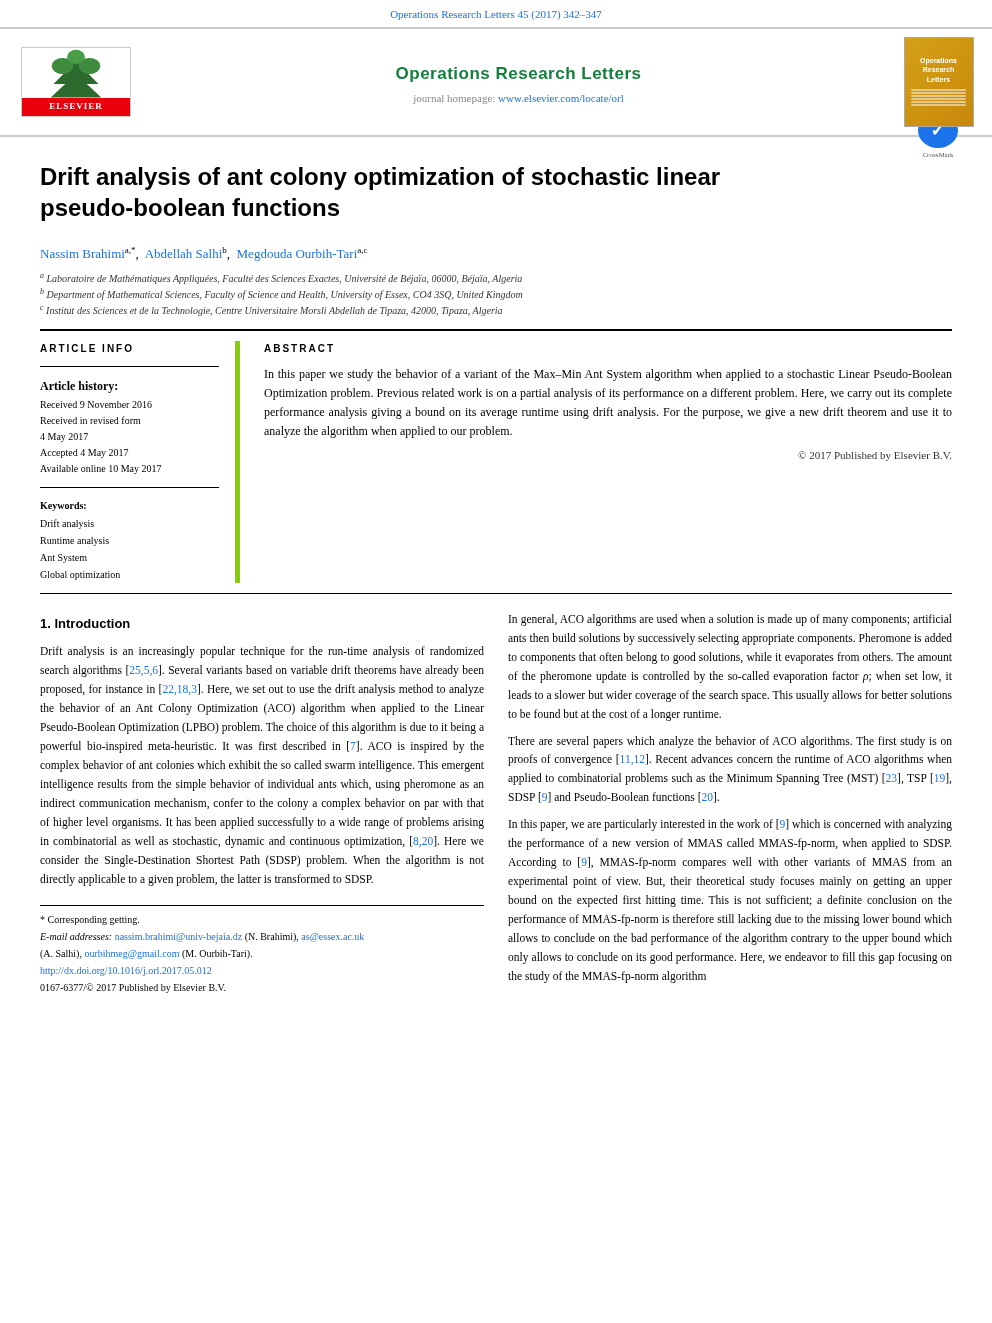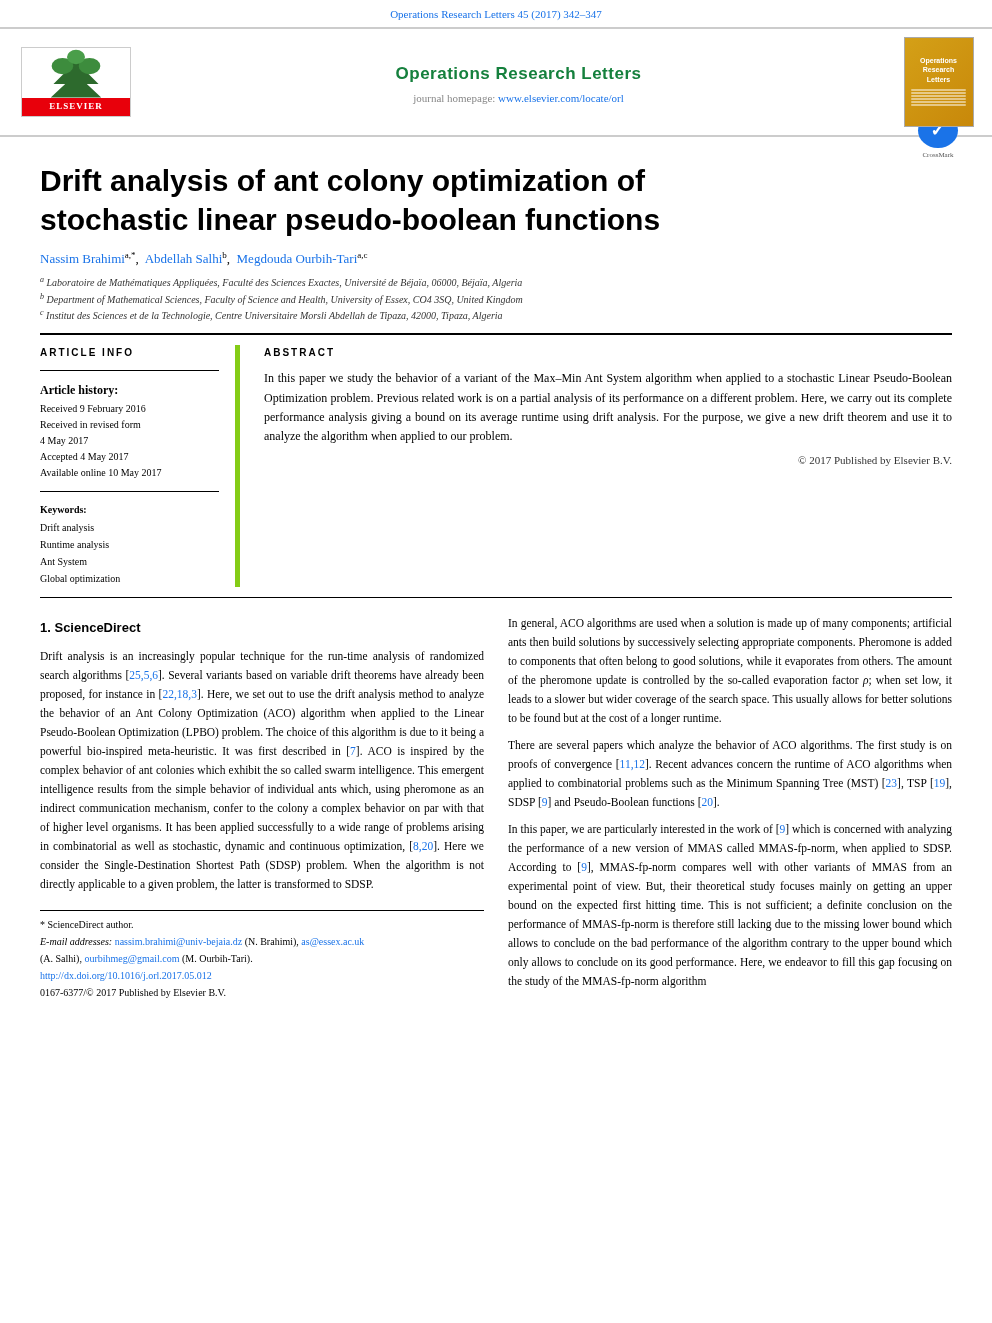--- a/index.html
+++ b/index.html
@@ -119,25 +119,25 @@
       border-radius: 1px;
     }
 
     
     .main-content {
       padding: 16px 40px 20px;
     }
 
     
     .article-title {
-      font-size: 30px;
+      font-size: 24px;
       font-weight: bold;
       font-family: Arial, sans-serif;
       line-height: 1.3;
-      margin-bottom: 10px;
+      margin-bottom: 21px;
       margin-top: 8px;
       max-width: 730px;
     }
 
     .crossmark-container {
       float: right;
       margin-top: -40px;
       margin-right: -10px;
     }
     .crossmark-icon {
@@ -385,21 +385,21 @@
   </div>
 
   <hr class="divider divider-thick">
 
   <div class="article-info-row">
 
     <div class="article-info-col">
       <div class="section-header">ARTICLE INFO</div>
       <hr class="divider">
       <div class="article-history-label">Article history:</div>
-      <div class="article-history-item">Received 9 February 2016</div>
+      <div class="article-history-item">Received 9 November 2016</div>
       <div class="article-history-item">Received in revised form</div>
       <div class="article-history-item">4 May 2017</div>
       <div class="article-history-item">Accepted 4 May 2017</div>
       <div class="article-history-item">Available online 10 May 2017</div>
       <hr class="divider">
       <div class="keywords-label">Keywords:</div>
       <div class="keyword-item">Drift analysis</div>
       <div class="keyword-item">Runtime analysis</div>
       <div class="keyword-item">Ant System</div>
       <div class="keyword-item">Global optimization</div>
@@ -411,28 +411,28 @@
       <div class="copyright-text">© 2017 Published by Elsevier B.V.</div>
     </div>
   </div>
 
   <hr class="divider">
 
   <div class="body-two-col">
 
     <div class="body-col">
       <div class="section-title">
-        <span>1.</span>&nbsp;<span>ScienceDirect</span>
+        <span>1.</span>&nbsp;<span>Introduction</span>
       </div>
       <div class="body-text">
         Drift analysis is an increasingly popular technique for the run-time analysis of randomized search algorithms [<a class="ref">25,5,6</a>]. Several variants based on variable drift theorems have already been proposed, for instance in [<a class="ref">22,18,3</a>]. Here, we set out to use the drift analysis method to analyze the behavior of an Ant Colony Optimization (ACO) algorithm when applied to the Linear Pseudo-Boolean Optimization (LPBO) problem. The choice of this algorithm is due to it being a powerful bio-inspired meta-heuristic. It was first described in [<a class="ref">7</a>]. ACO is inspired by the complex behavior of ant colonies which exhibit the so called swarm intelligence. This emergent intelligence results from the simple behavior of individual ants which, using pheromone as an indirect communication mechanism, confer to the colony a complex behavior on par with that of higher level organisms. It has been applied successfully to a wide range of problems arising in combinatorial as well as stochastic, dynamic and continuous optimization, [<a class="ref">8,20</a>]. Here we consider the Single-Destination Shortest Path (SDSP) problem. When the algorithm is not directly applicable to a given problem, the latter is transformed to SDSP.
       </div>
 
       <div class="footnote-section">
-        <div class="footnote-item">* ScienceDirect author.</div>
+        <div class="footnote-item">* Corresponding getting.</div>
         <div class="footnote-item">
           <span><em>E-mail addresses:</em> </span>
           <a class="ref">nassim.brahimi@univ-bejaia.dz</a>
           <span> (N. Brahimi), </span>
           <a class="ref">as@essex.ac.uk</a>
           <span></span>
         </div>
         <div class="footnote-item">
           <span>(A. Salhi), </span>
           <a class="ref">ourbihmeg@gmail.com</a>

